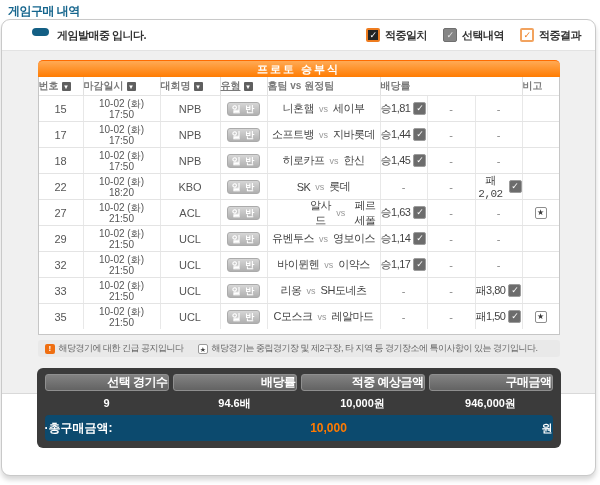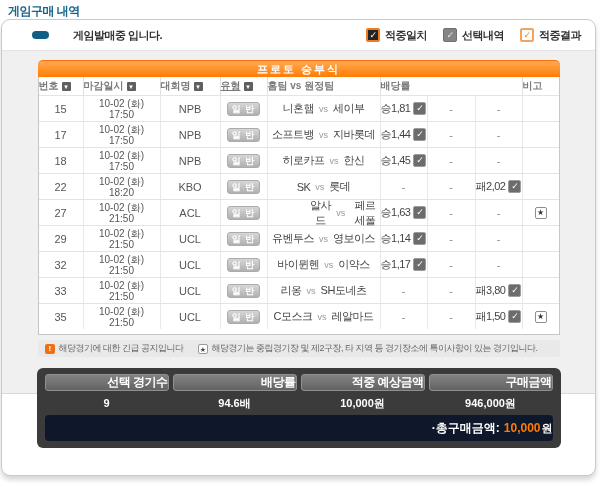--- a/index.html
+++ b/index.html
@@ -1,20 +1,20 @@
 <!DOCTYPE html>
 <html><head>
 <meta charset="utf-8">
 <style>
   html,body{margin:0;padding:0}
   body{width:600px;height:485px;background:#fff;font-family:"Liberation Sans","DejaVu Sans",sans-serif;position:relative;overflow:hidden}
   .page-title{position:absolute;top:3px;left:8px;font-size:12px;font-weight:bold;color:#15658d;letter-spacing:-0.5px}
   .panel{position:absolute;top:19px;left:1px;width:595px;height:457px;background:#fff;border:1px solid #c9c9c9;border-radius:9px;box-shadow:0 4px 5px rgba(0,0,0,.16);overflow:hidden;box-sizing:border-box}
   .status-row{height:30px;display:flex;align-items:center;justify-content:space-between;padding:0 14px 0 30px}
-  .status-left{display:flex;align-items:center;gap:24px}
+  .status-left{display:flex;align-items:flex-start;gap:8px}
   .bullet{width:17px;height:8px;background:#135f84;border-radius:4px}
   .status-text{font-size:11px;font-weight:bold;color:#333;letter-spacing:-0.5px}
   .legend{display:flex;align-items:center;gap:16px}
   .legend-item{display:flex;align-items:center;gap:5px;font-size:11px;font-weight:bold;color:#333;letter-spacing:-0.5px}
   .cb{width:14px;height:14px;box-sizing:border-box;border-radius:2px;display:flex;align-items:center;justify-content:center;font-size:9px;font-weight:bold;line-height:1}
   .cb-dark{background:#242424;border:2px solid #ee7c1f;color:#fff}
   .cb-gray{background:#858585;border:1px solid #6f6f6f;color:#e8e8e8}
   .cb-outline{background:#fff;border:2px solid #f2a35f;color:#ee7c1f}
   .gray-section{height:344px;background:#f0f0f0;border-top:1px solid #e3e3e3;border-bottom:1px solid #d9d9d9;padding-top:9px;box-sizing:border-box}
   .proto-table{width:522px;margin:0 auto}
@@ -38,21 +38,21 @@
   .chk{width:13px;height:13px;box-sizing:border-box;background:#6c6c6c;border:1px solid #9c9c9c;border-radius:2px;color:#fff;font-size:9px;line-height:11px;text-align:center;flex:none}
   .star-box{width:12px;height:12px;box-sizing:border-box;background:#fff;border:1px solid #8e8e8e;border-radius:2px;color:#3a3a3a;font-size:8px;line-height:10px;text-align:center;flex:none}
   .notice{width:522px;height:17px;margin:5px auto 0;background:#e9e9e9;border-radius:3px;display:flex;align-items:center;padding:0 7px;box-sizing:border-box;font-size:9px;color:#666;gap:4px;letter-spacing:-0.5px;white-space:nowrap}
   .ex-ic{width:10px;height:10px;background:#ef6f12;border-radius:2px;color:#fff;font-size:8px;font-weight:bold;line-height:10px;text-align:center;flex:none}
   .st-ic{width:10px;height:10px;background:#fff;border:1px solid #999;border-radius:2px;color:#444;font-size:7px;line-height:9px;text-align:center;box-sizing:border-box;flex:none;margin-left:10px}
   .summary{width:524px;margin:11px auto 0;background:#3b3b3b;border-radius:6px;padding:6px 8px 7px;box-sizing:border-box}
   .sum-btn-row{display:flex;gap:4px}
   .sum-btn{flex:1;height:17px;line-height:15px;text-align:right;color:#fff;font-size:12px;font-weight:bold;background:linear-gradient(#828282,#636363);border:1px solid #8f8f8f;border-radius:3px;box-sizing:border-box;letter-spacing:-0.5px}
   .sum-val-row{display:flex;gap:4px;height:24px;align-items:center}
   .sum-val{flex:1;text-align:center;color:#fff;font-size:11px;font-weight:bold}
-  .total-bar{height:26px;background:#0f172a;border-radius:4px;display:flex;align-items:center;justify-content:flex-end;color:#fff;font-size:12px;font-weight:bold}
+  .total-bar{height:26px;background:#0c4a6e;border-radius:4px;display:flex;align-items:center;justify-content:space-between;color:#fff;font-size:12px;font-weight:bold}
   .total-amt{color:#ff7a00;margin:0 1px 0 4px}
   .total-unit{font-size:11px}
 </style>
 </head>
 <body>
 
 <div class="page-title">게임구매 내역</div>
 
 <div class="panel">
 
@@ -213,21 +213,21 @@
                 <div class="vs" style="display: inline;">vs</div>
                 <div class="away" style="display: inline;">롯데</div>
               </div>
               <div class="cell wo1">
                 <div class="dash" style="display: inline;">-</div>
               </div>
               <div class="cell wo2">
                 <div class="dash" style="display: inline;">-</div>
               </div>
               <div class="cell wo3">
-                <div class="odd-txt" style="display: inline;">패2,02</div>
+                <div class="odd-txt" style="display: inline; font-family: Liberation Mono, monospace;">패2,02</div>
                 <div class="chk">✓</div>
               </div>
               <div class="cell w6"></div>
             </div>
             <div class="row">
               <div class="cell w0">27</div>
               <div class="cell w1">
                 <div class="date-wrap">
                   <div>10-02 (화)</div>
                   <div>21:50</div>

